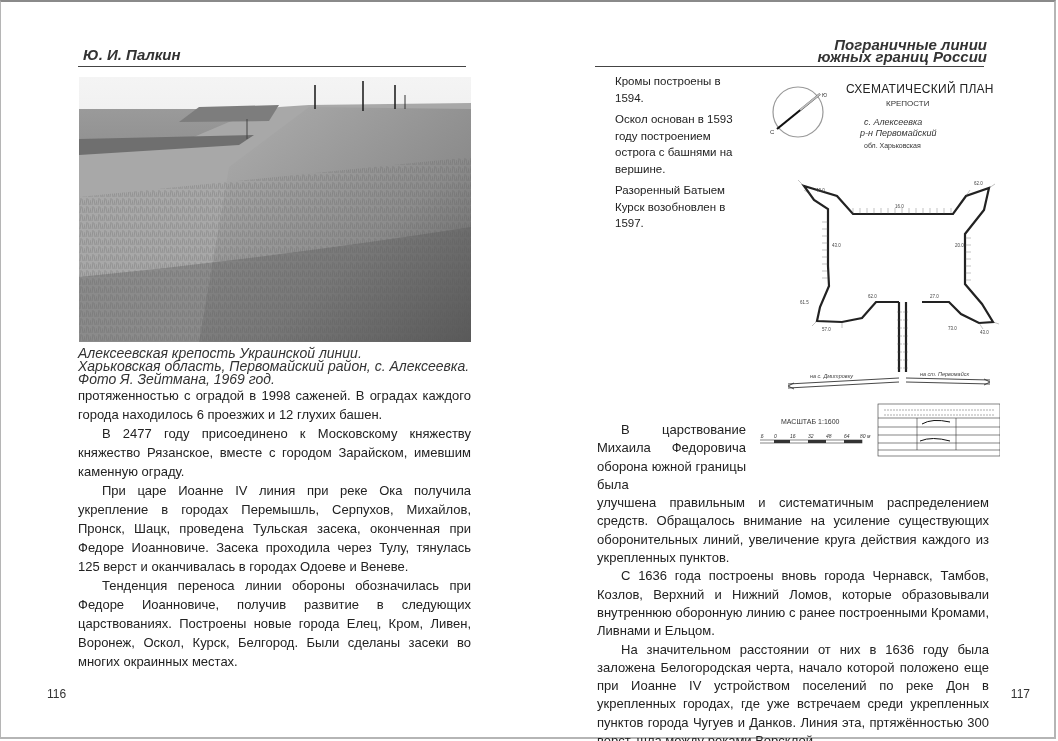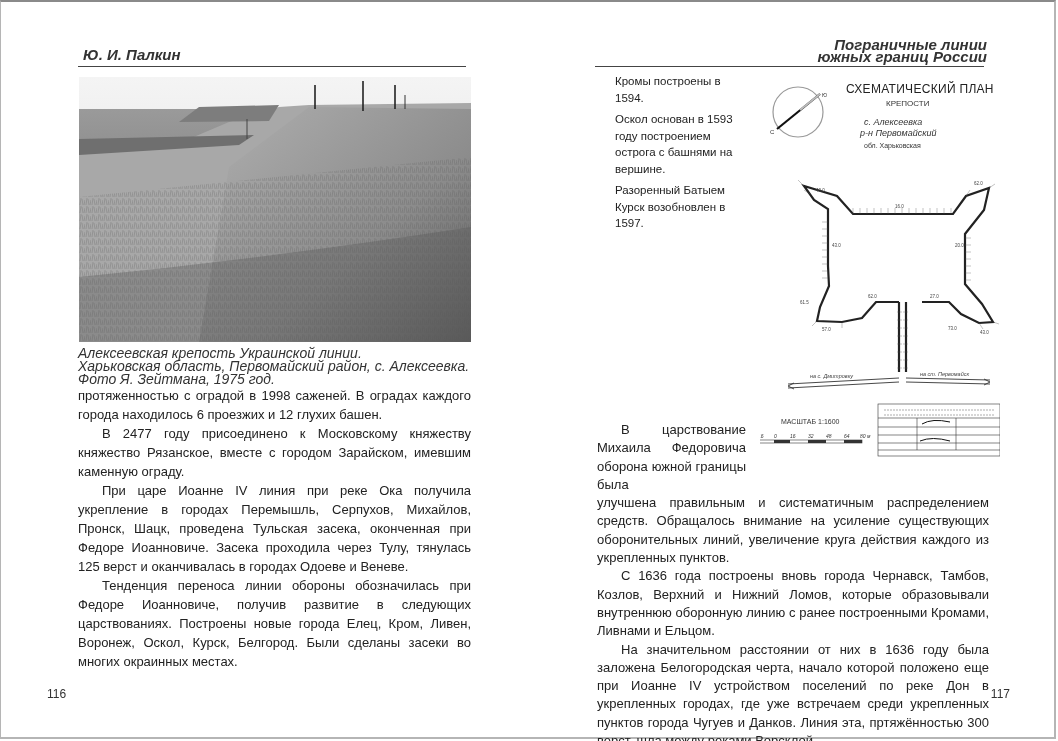--- a/index.html
+++ b/index.html
@@ -22,21 +22,21 @@
   .caption { position:absolute; left:62px; top:347px; font-style:italic; font-size:14px; line-height:13px; color:#333; }
   .caption div { white-space:nowrap; }
 
   .body-text { position:absolute; font-size:13px; line-height:19px; color:#222; text-align:justify; }
   .body-text p { margin:0; }
   .indent { text-indent:24px; }
   .left-body { left:62px; top:386px; width:393px; }
 
   .page-num { position:absolute; top:687px; font-size:12px; color:#333; }
   .pn-left { left:31px; }
-  .pn-right { right:48px; }
+  .pn-right { right:28px; }
 
   .sidebar { position:absolute; left:86px; top:73px; width:125px; font-size:11.5px; line-height:16.5px; color:#222; }
   .sidebar p { margin:0 0 5px 0; }
 
   .plan { position:absolute; left:231px; top:72px; width:240px; height:388px; }
   .plan svg { display:block; }
 
   .right-wrap { position:absolute; left:68px; top:421px; width:392px; font-size:13px; line-height:18.3px; text-align:justify; color:#222; }
   .right-wrap p { margin:0; }
   .narrow { width:149px; }
@@ -83,21 +83,21 @@
       <line x1="284" y1="4" x2="284" y2="34" stroke="#222" stroke-width="1.6"></line>
       <line x1="316" y1="8" x2="316" y2="32" stroke="#222" stroke-width="1.6"></line>
       <line x1="326" y1="18" x2="326" y2="32" stroke="#333" stroke-width="1"></line>
       <line x1="168" y1="42" x2="168" y2="62" stroke="#444" stroke-width="1"></line>
     </svg>
   </div>
 
   <div class="caption">
     <div>Алексеевская крепость Украинской линии.</div>
     <div>Харьковская область, Первомайский район, с. Алексеевка.</div>
-    <div>Фото Я. Зейтмана, 1975 год.</div>
+    <div>Фото Я. Зейтмана, 1969 год.</div>
   </div>
 
   <div class="body-text left-body">
     <p>протяженностью с оградой в 1998 саженей. В оградах каждого города находилось 6 проезжих и 12 глухих башен.</p>
     <p class="indent">В 2477 году присоединено к Московскому княжеству княжество Рязанское, вместе с городом Зарайском, имевшим каменную ограду.</p>
     <p class="indent">При царе Иоанне IV линия при реке Ока получила укрепление в городах Перемышль, Серпухов, Михайлов, Пронск, Шацк, проведена Тульская засека, оконченная при Федоре Иоанновиче. Засека проходила через Тулу, тянулась 125 верст и оканчивалась в городах Одоеве и Веневе.</p>
     <p class="indent">Тенденция переноса линии обороны обозначилась при Федоре Иоанновиче, получив развитие в следующих царствованиях. Построены новые города Елец, Кром, Ливен, Воронеж, Оскол, Курск, Белгород. Были сделаны засеки во многих окраинных местах.</p>
   </div>
 
   <div class="page-num pn-left">116</div>

